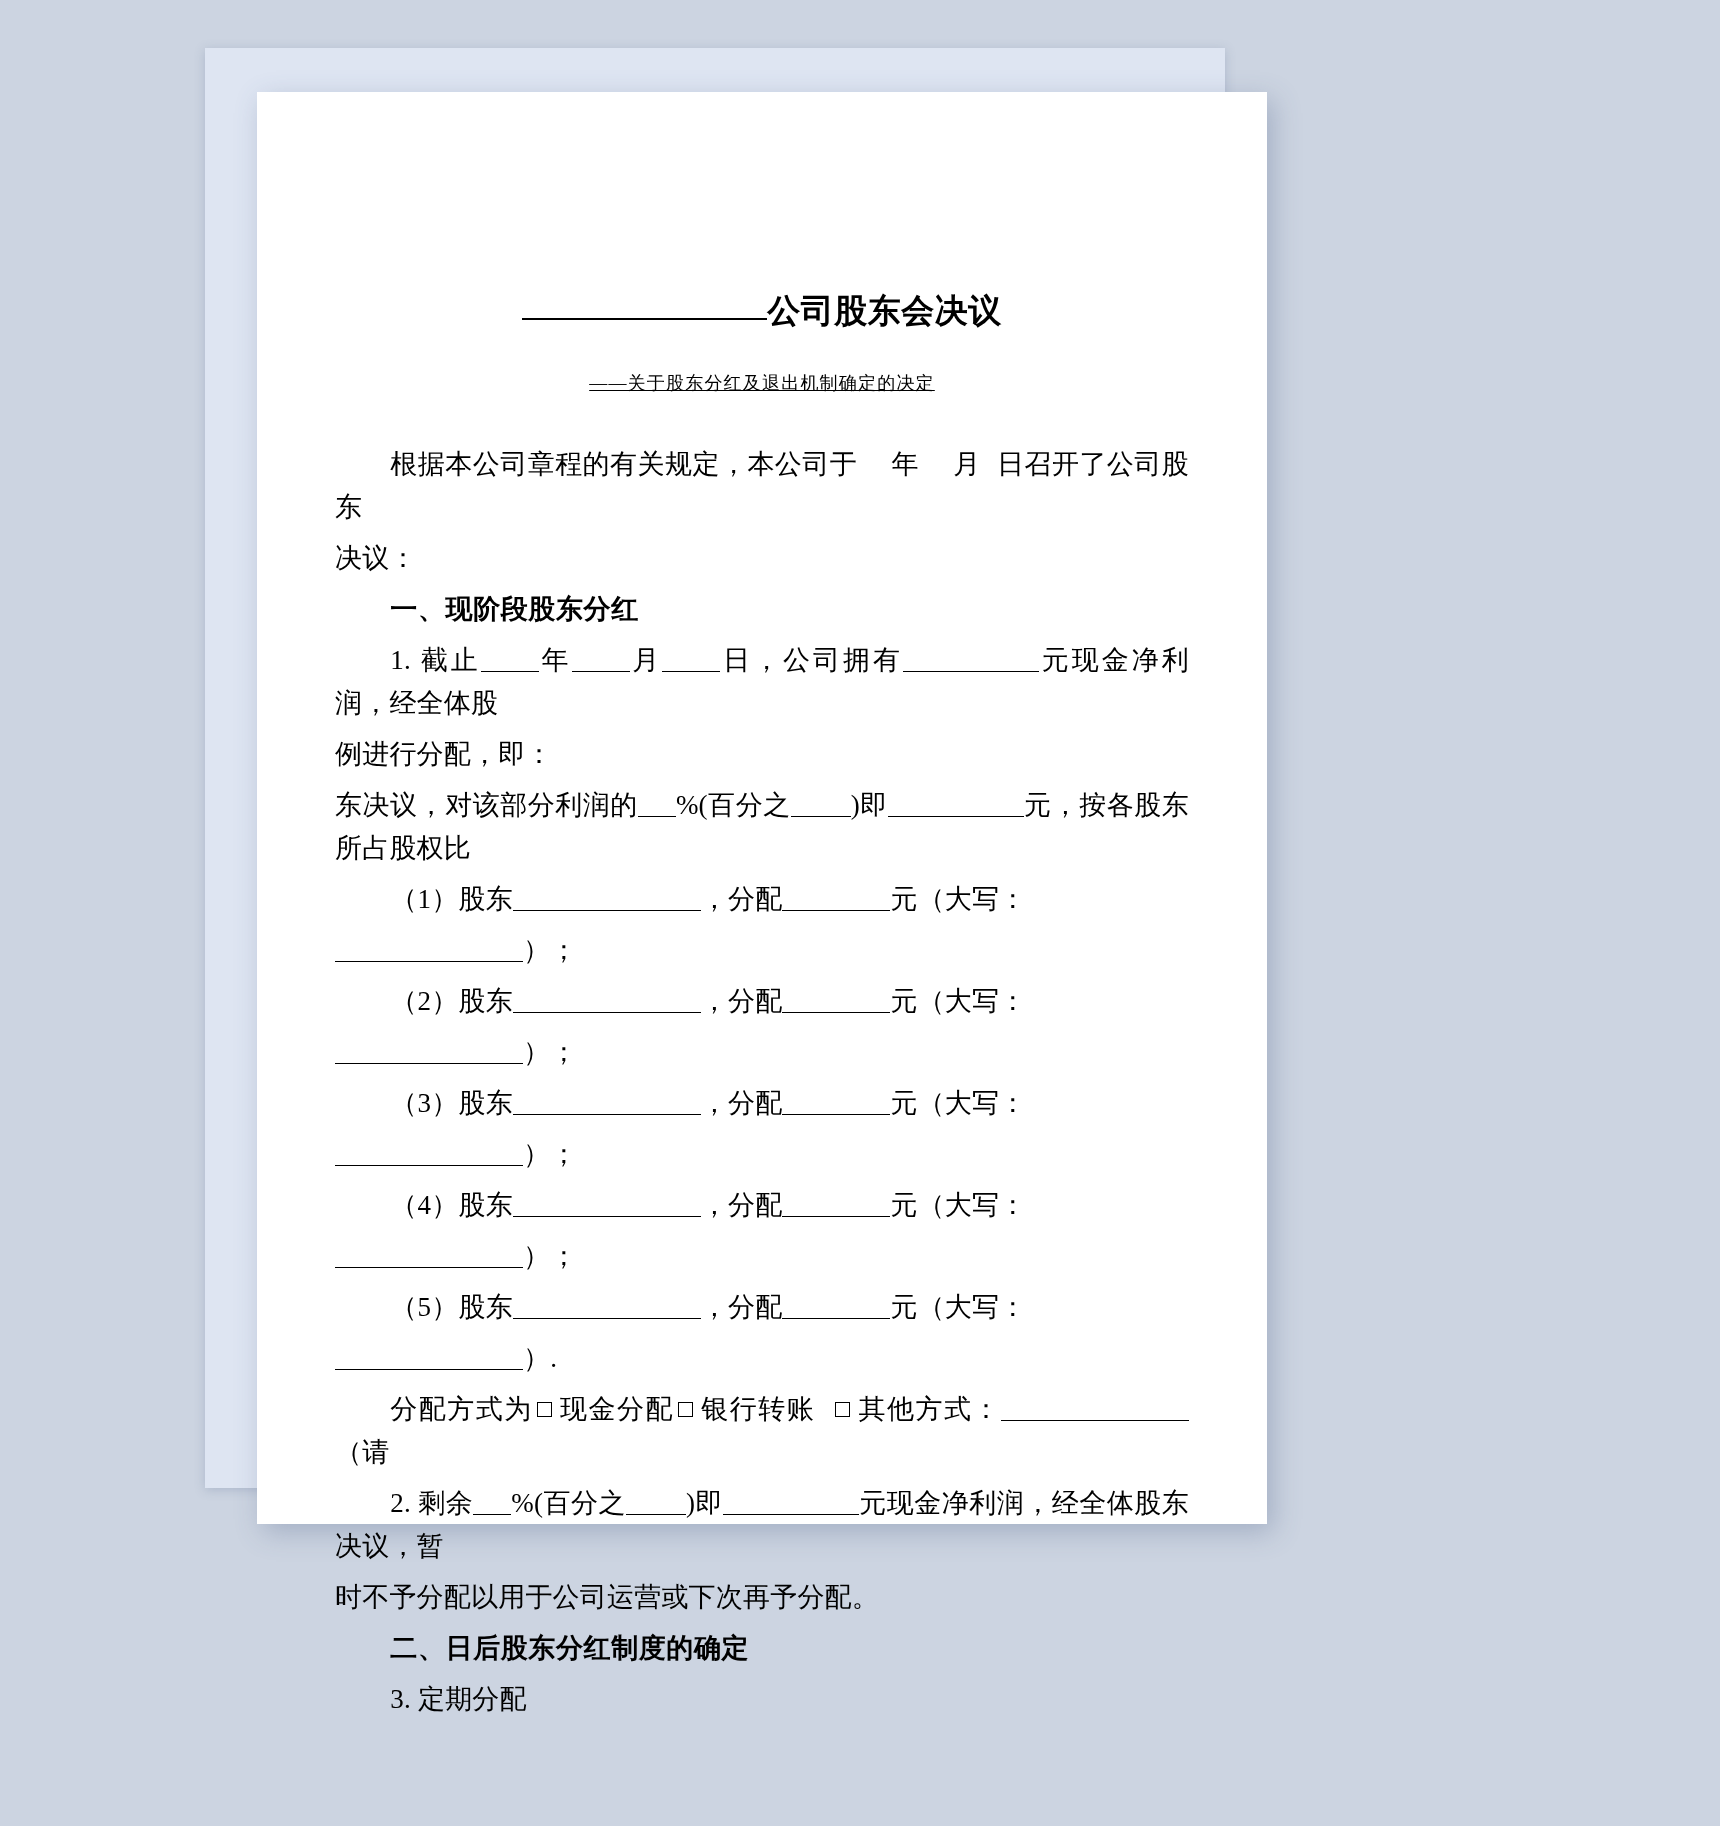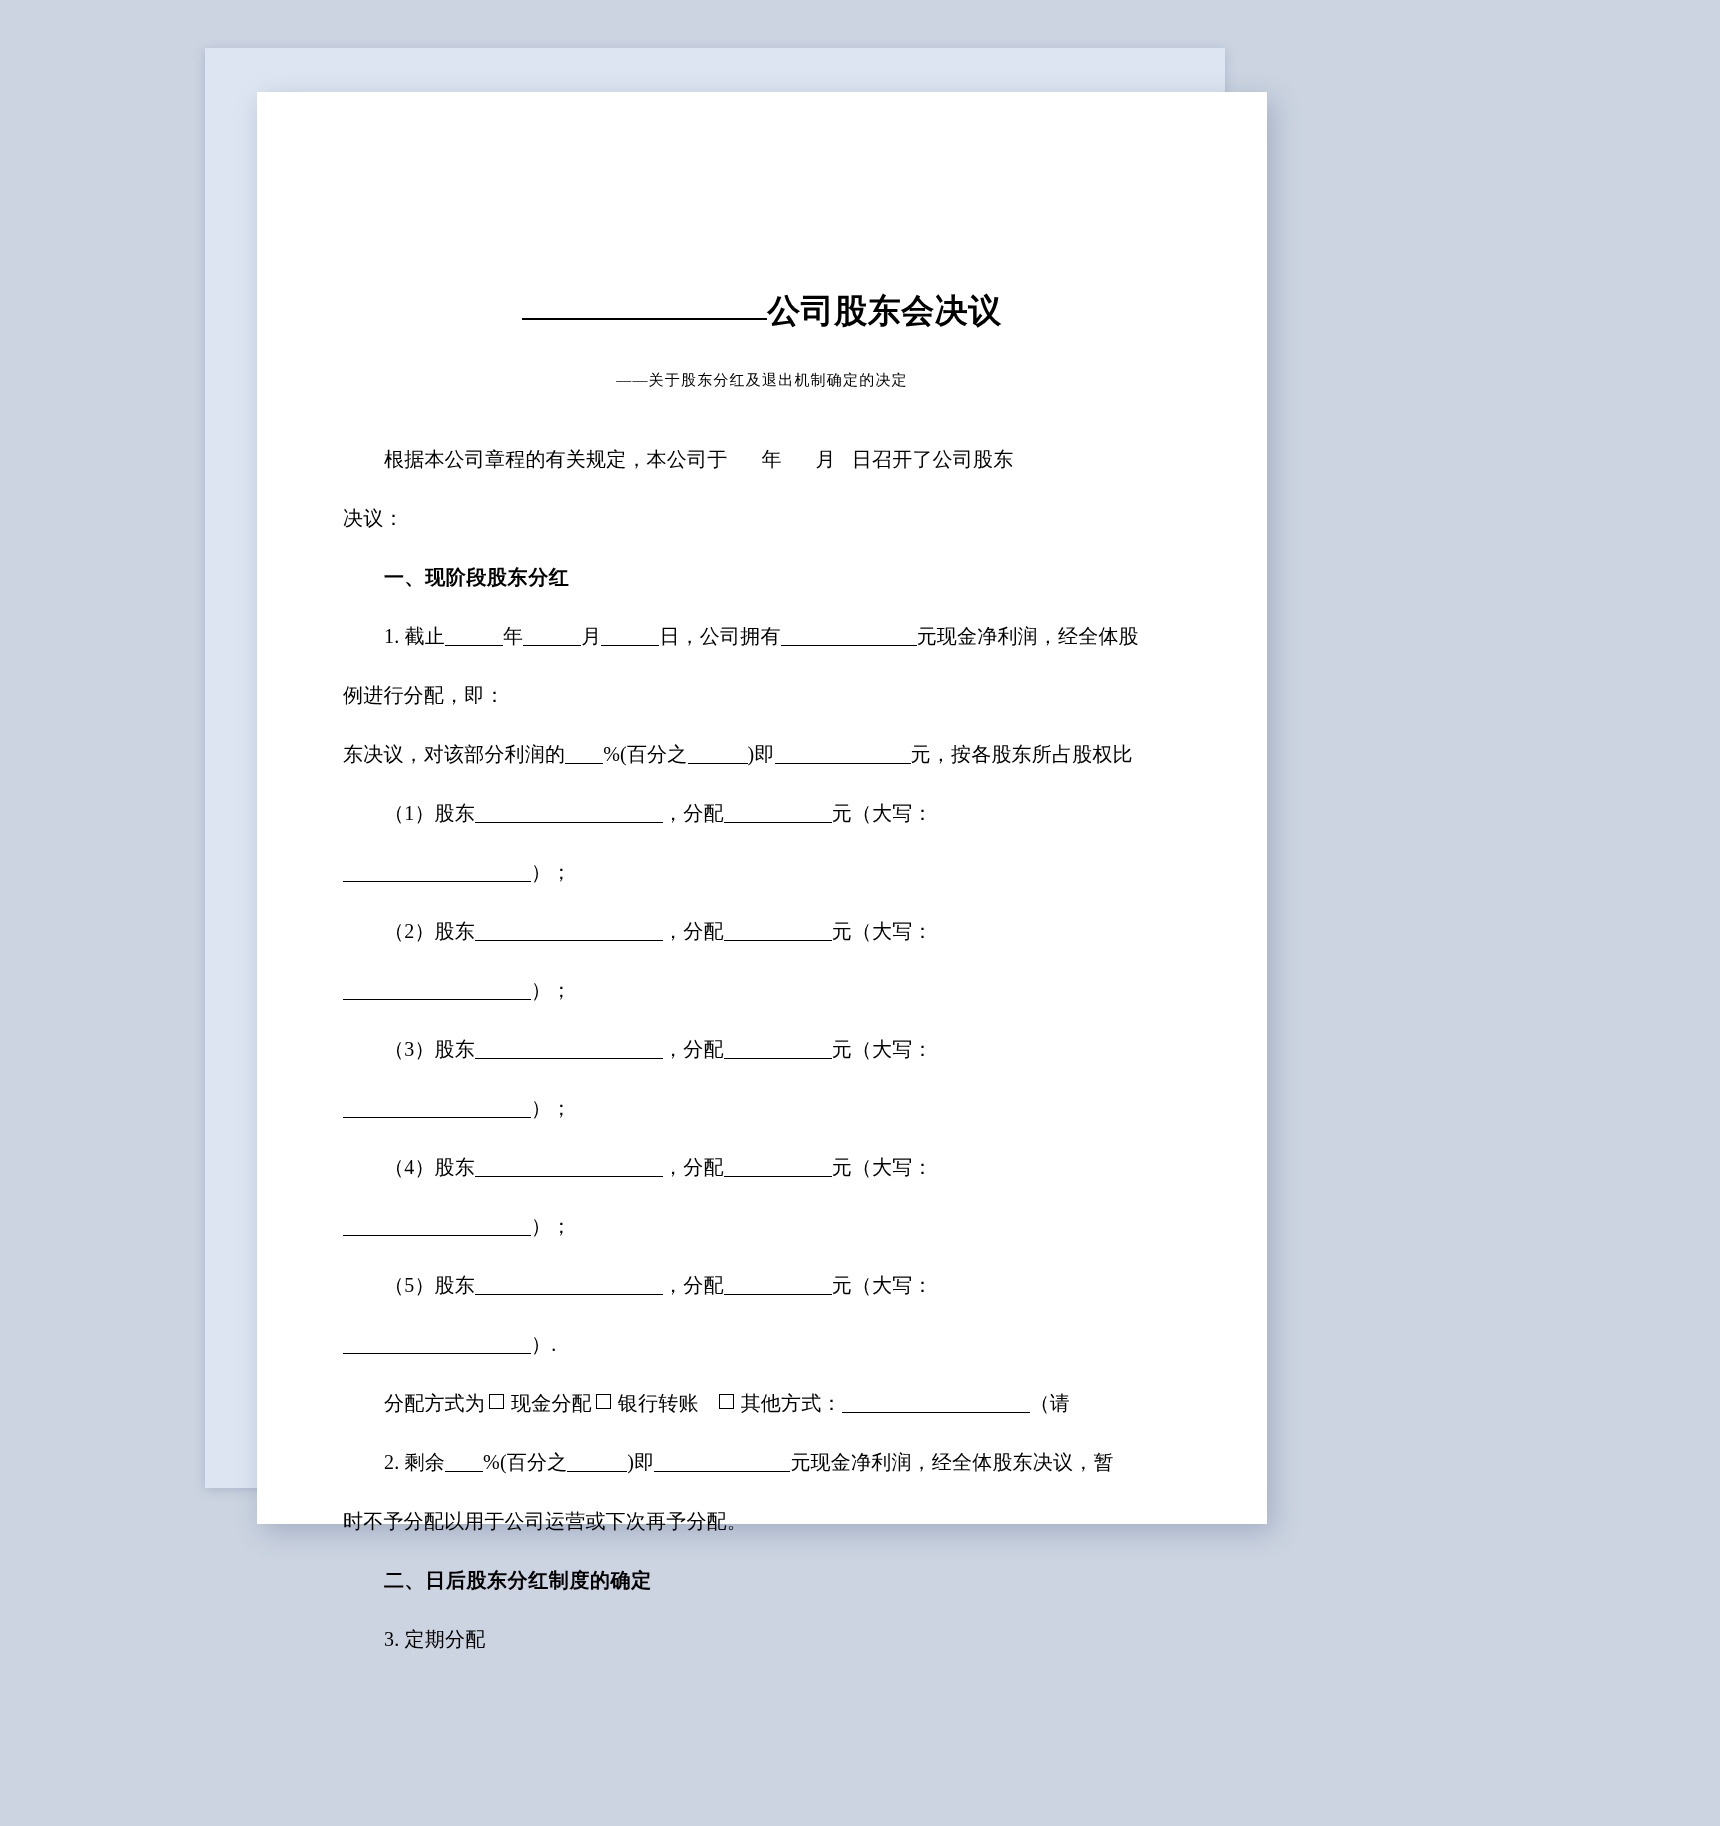--- a/index.html
+++ b/index.html
@@ -69,31 +69,32 @@
   }
   .doc-title .blank-rule {
     display: inline-block;
     width: 245px;
     border-bottom: 2.4px solid #000;
     vertical-align: 2px;
   }
 
   .doc-subtitle {
     font-family: "Liberation Serif", "DejaVu Serif", serif;
-    font-size: 15px;
+    font-size: 18px;
     text-align: center;
     letter-spacing: 1.2px;
     margin: 0 0 48px 0;
     white-space: nowrap;
+    text-decoration: underline;
   }
 
   p.para {
-    font-size: 20px;
+    font-size: 27px;
     line-height: 43px;
-    margin: 16px;
+    margin: 8px;
     text-align: justify;
     text-justify: inter-ideograph;
     letter-spacing: 0.2px;
   }
   p.indent { text-indent: 2.05em; }
   p.heading {
     font-weight: 700;
     text-indent: 2.05em;
     letter-spacing: 0.6px;
   }

